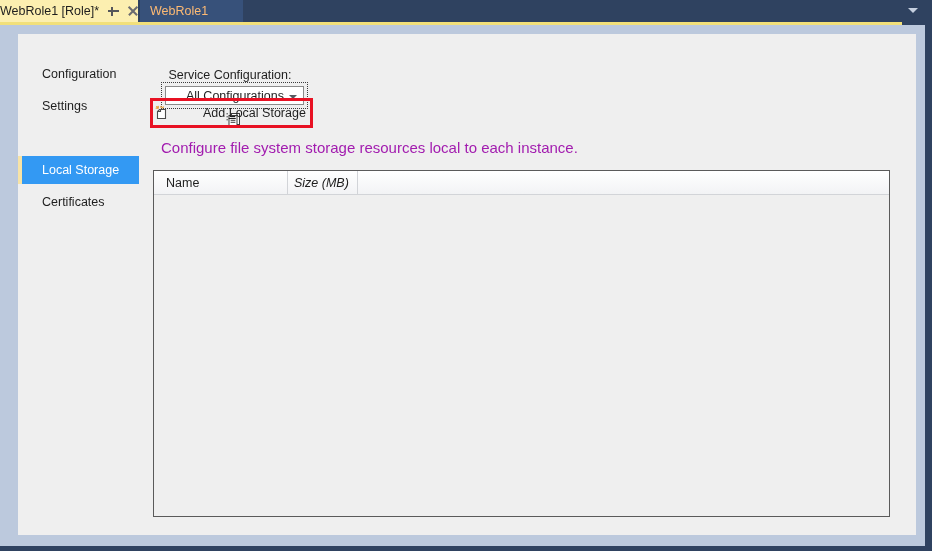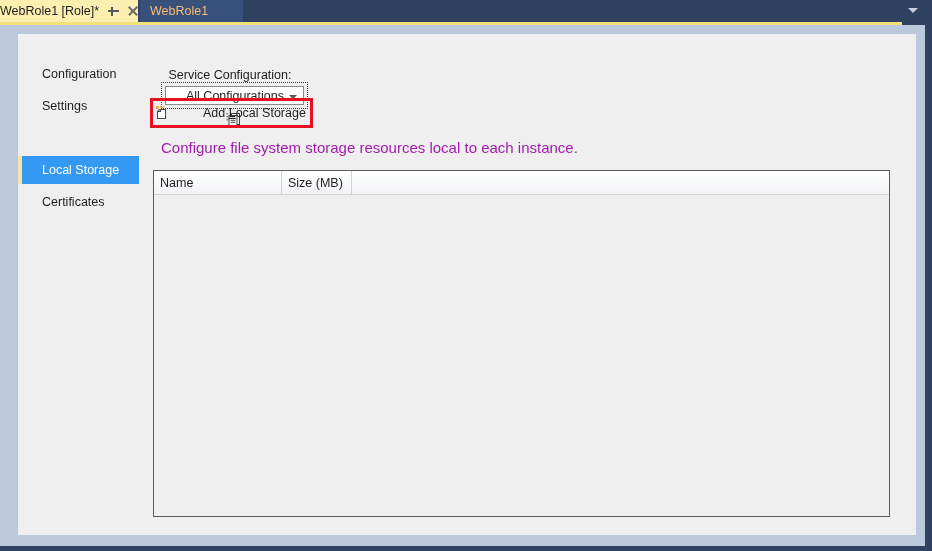--- a/index.html
+++ b/index.html
@@ -289,22 +289,22 @@
     display: flex;
     align-items: center;
     padding-left: 6px;
     box-sizing: border-box;
     font-size: 12.5px;
     color: #1e1e1e;
     border-right: 1px solid #d2d4d8;
     height: 100%;
     white-space: nowrap;
   }
-  .grid-th.col-name  { width: 128px; }
-  .grid-th.col-size  { width: 70px; }
+  .grid-th.col-name  { width: 128px; margin-left: 6px; }
+  .grid-th.col-size  { width: 70px; font-style: italic; }
   .grid-th.col-clean { width: 120px; }
   .grid-th.col-fill  { flex: 1; border-right: none; }
   #grid-body {
     height: 321px;
     background: #efefef;
   }
 </style>
 </head>
 <body>
 

